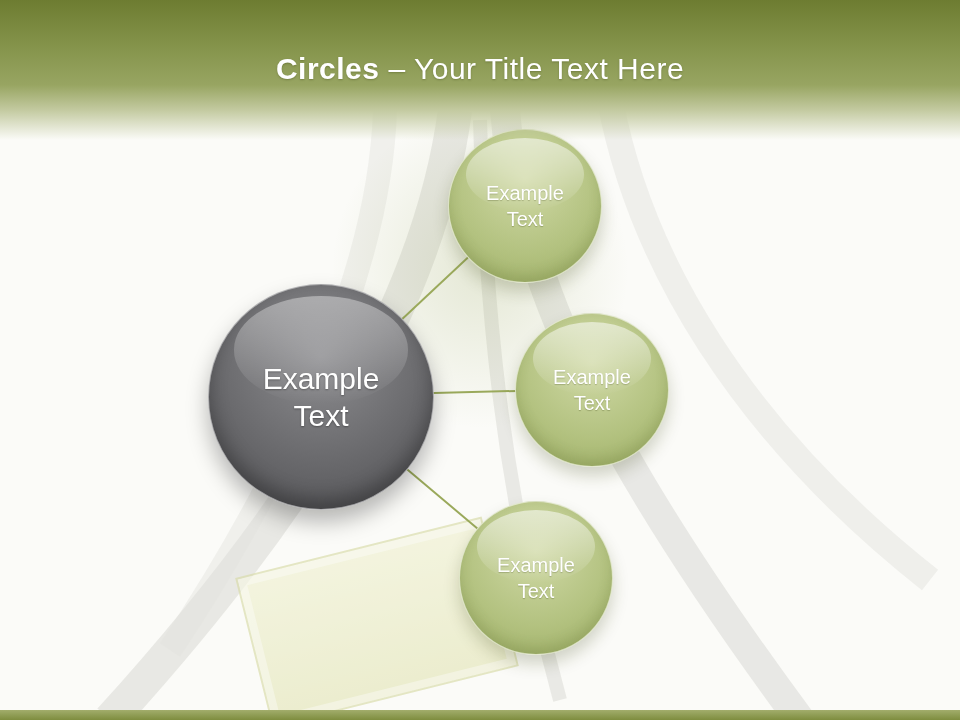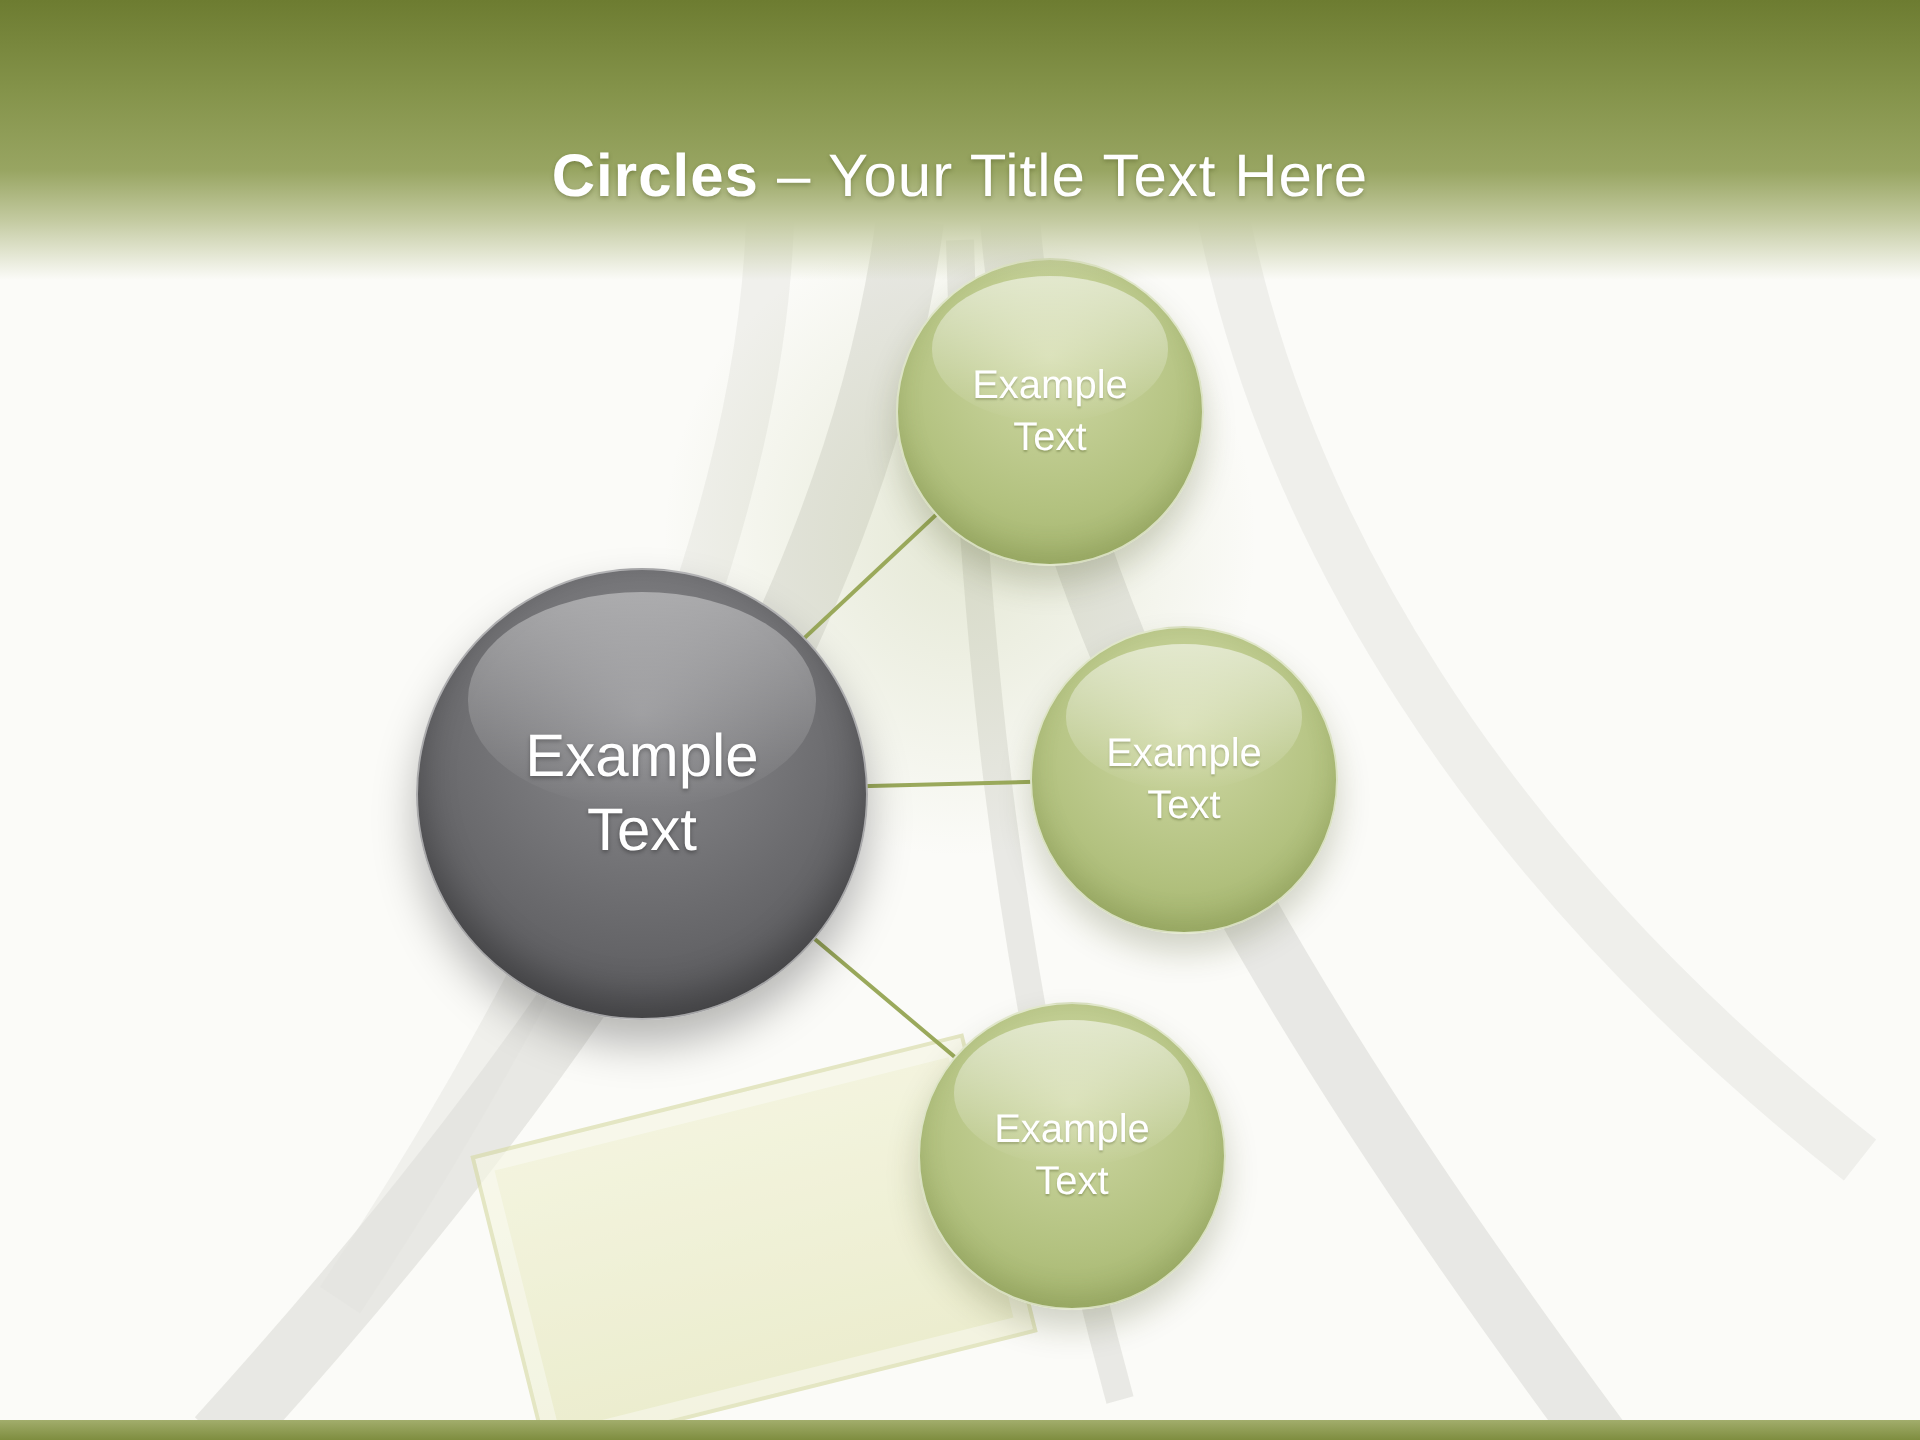--- a/index.html
+++ b/index.html
@@ -29,21 +29,20 @@
   .header {
     position: absolute; top: 0; left: 0; right: 0; height: 140px; z-index: 3;
     background: linear-gradient(180deg,
       #6d7c31 0px, #84934a 45px, #98a562 85px,
       #c3caa0 110px, rgba(250,250,246,0) 140px);
   }
   .title {
     position: absolute; top: 52px; left: 0; right: 0;
     text-align: center; color: #ffffff; font-size: 30px; letter-spacing: .5px;
     text-shadow: 0 1px 2px rgba(60,70,20,.35);
-    margin-top: 20px;
   }
   .title-bold { font-weight: bold; margin-right: 9px; }
   .title-rest { font-weight: normal; }
 
   
   .footer-bar {
     position: absolute; left: 0; right: 0; bottom: 0; height: 10px; z-index: 3;
     background: linear-gradient(180deg, #a2ad6c, #7e8d3f);
   }
 

